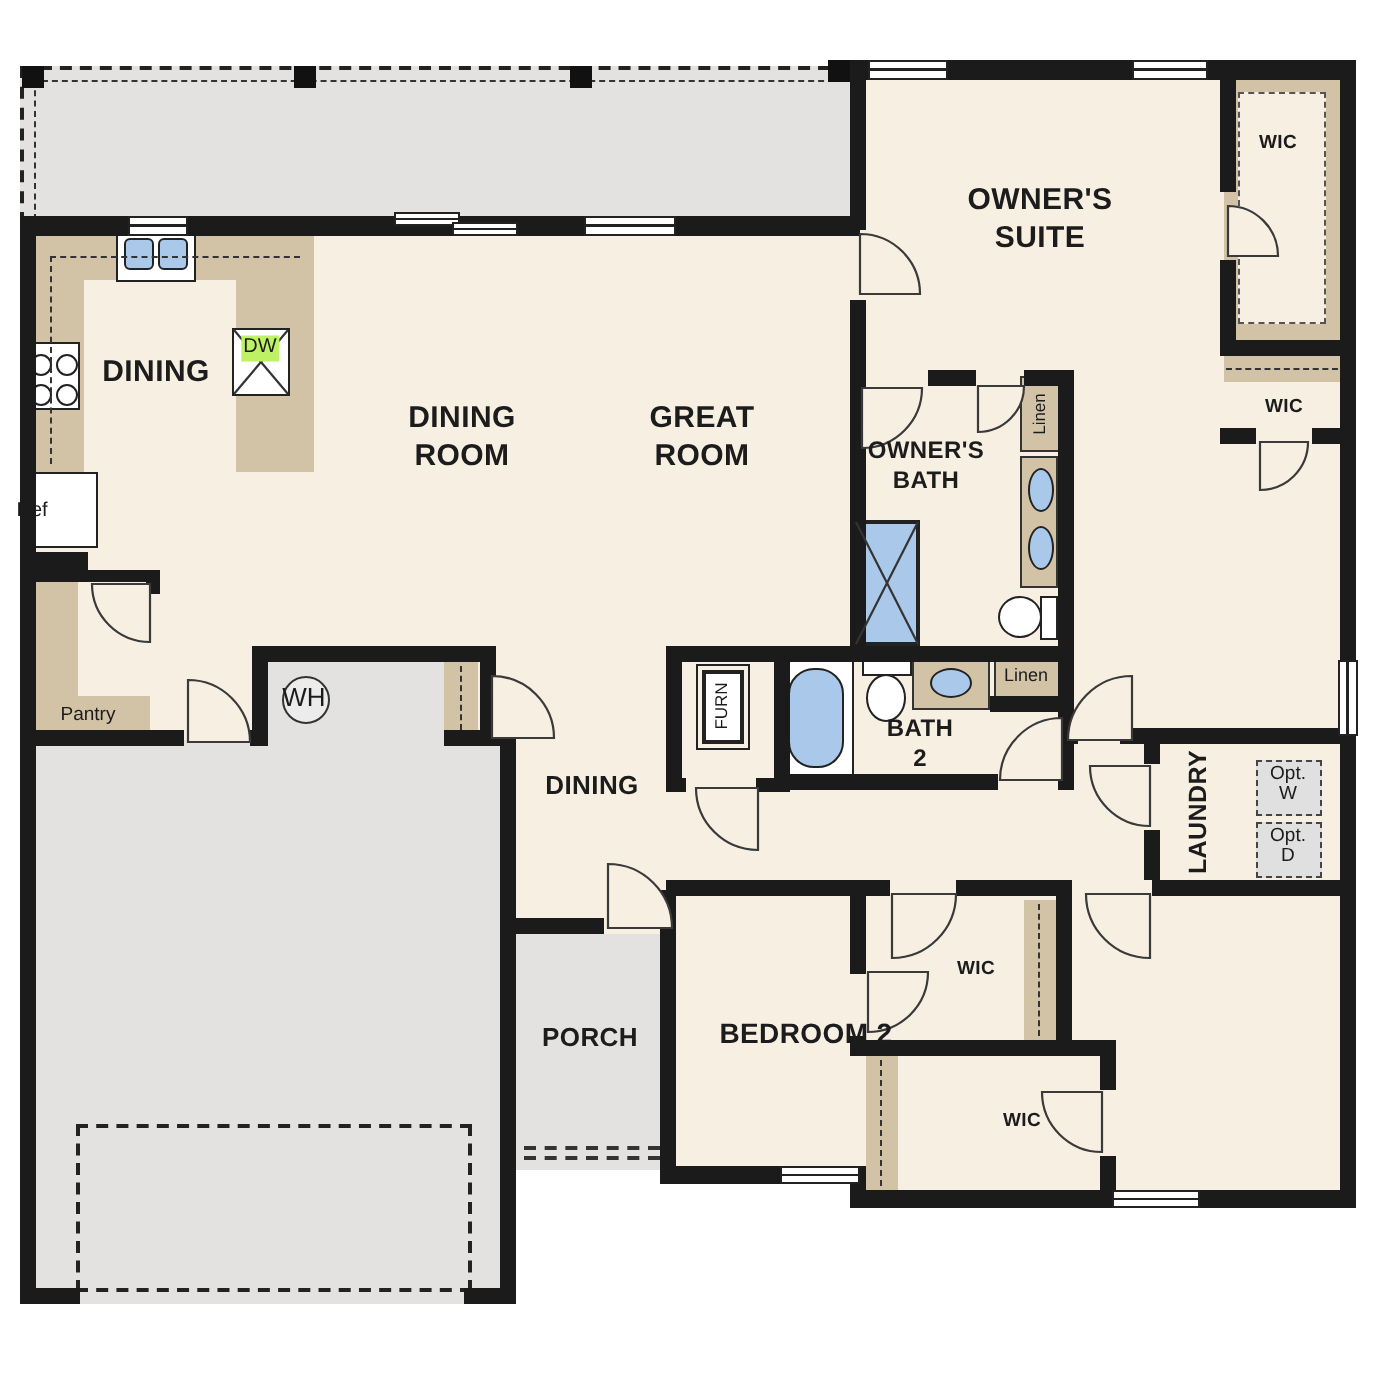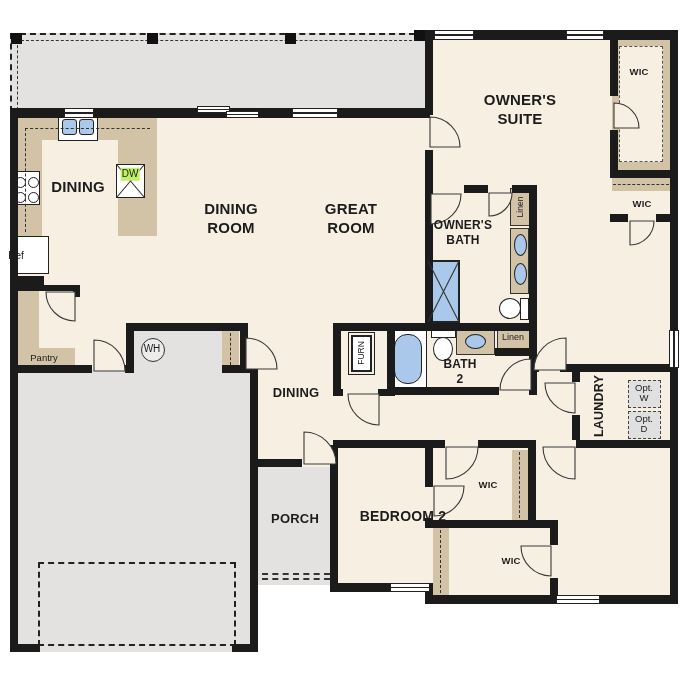--- a/index.html
+++ b/index.html
@@ -211,19 +211,19 @@
   <div class="lbl" style="left:403px;top:517px;font-size:14px;">BEDROOM 2</div>
   <div class="lbl" style="left:639px;top:72px;font-size:9.5px;">WIC</div>
   <div class="lbl" style="left:642px;top:204px;font-size:9.5px;">WIC</div>
   <div class="lbl" style="left:488px;top:485px;font-size:9.5px;">WIC</div>
   <div class="lbl" style="left:511px;top:561px;font-size:9.5px;">WIC</div>
   <div class="lbl rg rot" style="left:520px;top:207px;font-size:8.5px;">Linen</div>
   <div class="lbl rg" style="left:513px;top:338px;font-size:9px;">Linen</div>
   <div class="lbl rg" style="left:44px;top:358px;font-size:9.5px;">Pantry</div>
   <div class="lbl rg" style="left:16px;top:256px;font-size:10px;">Ref</div>
   <div class="lbl rg" style="left:130px;top:174px;font-size:10px;background:#bef264;padding:0 1px;">DW</div>
-  <div class="lbl rg" style="left:152px;top:349px;font-size:10px;">WH</div>
+  <div class="lbl rg" style="left:152px;top:349px;font-size:13px;">WH</div>
   <div class="lbl rg rot" style="left:361px;top:353px;font-size:8.5px;">FURN</div>
   <div class="lbl rg" style="left:644px;top:393px;font-size:9.5px;line-height:1.1;">Opt.
 W</div>
   <div class="lbl rg" style="left:644px;top:424px;font-size:9.5px;line-height:1.1;">Opt.
 D</div>
 </div>
 
 </body></html>

